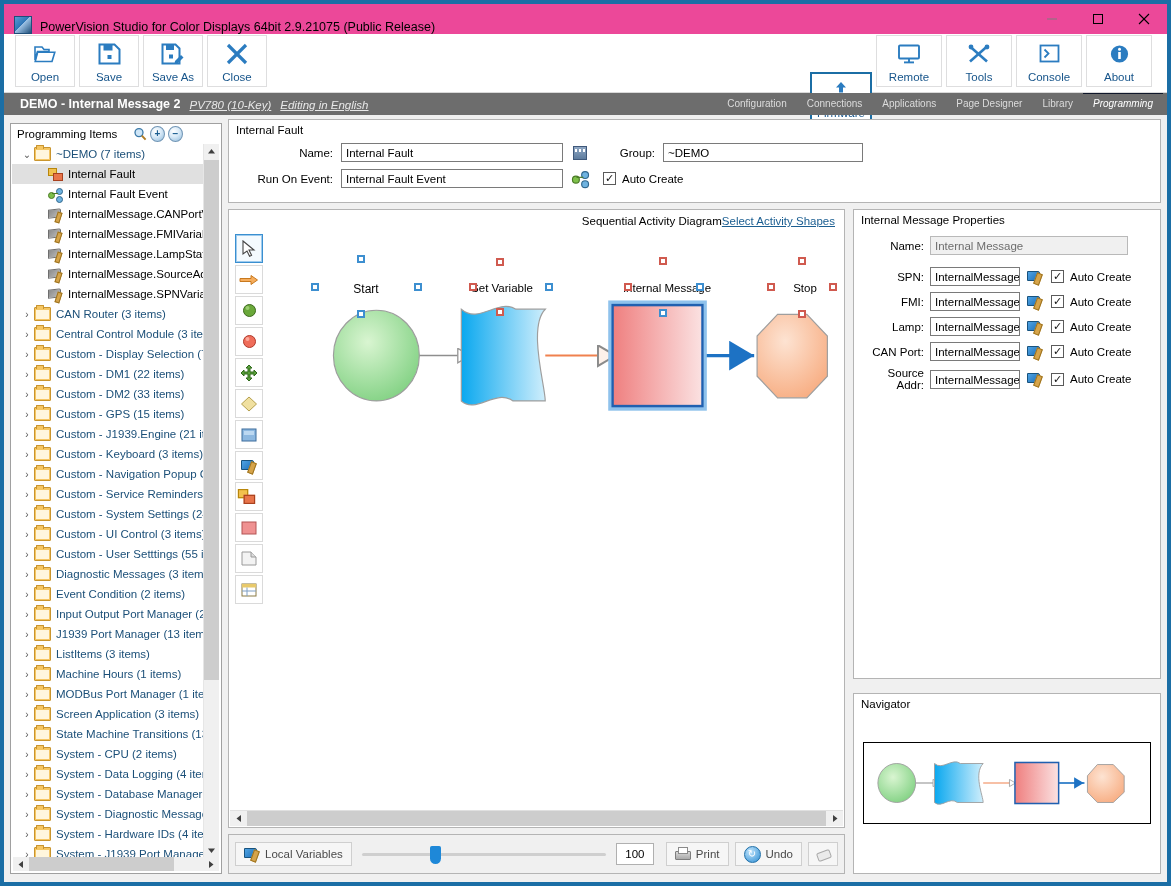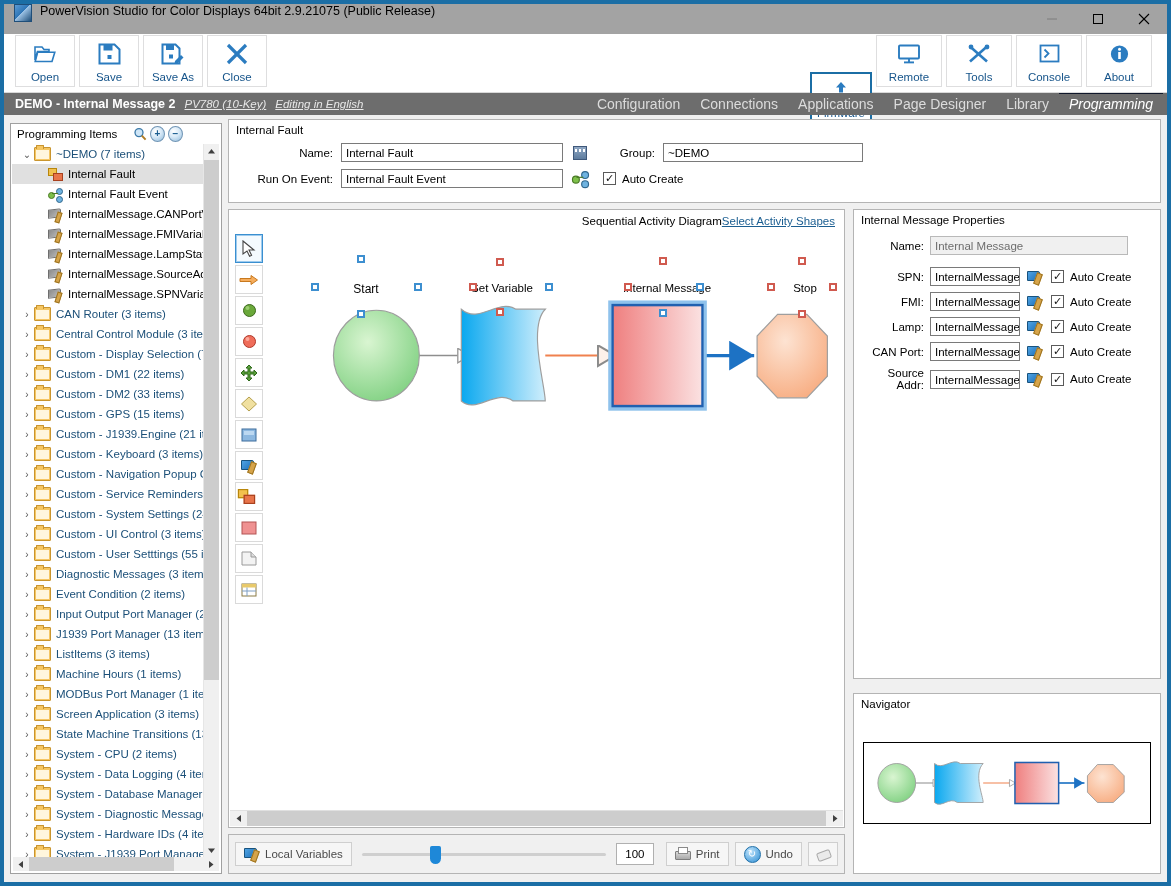--- a/index.html
+++ b/index.html
@@ -11,21 +11,21 @@
   }
   #app{
     position:relative;width:1171px;height:886px;
     box-sizing:border-box;
     border:4px solid #1b6ea5;
     background:#f0f0f0;
   }
 
   
   .titlebar{
-    height:30px;background:#a3a3a3;display:flex;align-items:flex-start;
+    height:30px;background:#ec4899;display:flex;align-items:flex-end;
     position:relative;
   }
   .title-icon{
     width:16px;height:16px;margin-left:10px;margin-right:8px;
     background:linear-gradient(135deg,#5b9bd5 0%,#2e75b6 45%,#9dc3e6 46%,#1f4e79 100%);
     border:1px solid #1f4e79;flex:none;
   }
   .title-text{font-size:12.5px;color:#000;white-space:nowrap;}
   .win-btns{position:absolute;right:0;top:0;height:30px;display:flex;}
   .win-btn{width:46px;height:30px;display:flex;align-items:center;justify-content:center;
@@ -49,27 +49,27 @@
   .rib-btn .lab{font-size:11.5px;color:#16548a;padding-bottom:3px;line-height:12px;}
   .rib-btn.sel .lab{color:#16548a;}
   .rib-group.right .rib-btn{width:66px;}
   .rib-group.right .rib-btn:first-child{width:62px;}
 
   
   .ctxbar{
     height:22px;background:#6d6d6d;color:#fff;display:flex;align-items:center;
     position:relative;font-size:12px;
   }
-  .ctx-left{margin-left:11px;display:flex;align-items:center;white-space:nowrap;}
+  .ctx-left{margin-left:16px;display:flex;align-items:flex-end;white-space:nowrap;}
   .ctx-title{font-weight:bold;font-size:12.5px;}
   .ctx-dev{margin-left:9px;font-style:italic;text-decoration:underline;font-size:11.5px;color:#e8e8e8;}
   .ctx-lang{margin-left:9px;font-style:italic;text-decoration:underline;font-size:11.5px;color:#e8e8e8;}
   .ctx-tabs{position:absolute;right:4px;top:0;height:22px;display:flex;align-items:center;}
   .ctx-tab{
-    padding:0 10px;height:22px;line-height:22px;font-size:14px;color:#dcdcdc;
+    padding:0 10px;height:22px;line-height:22px;font-size:10px;color:#dcdcdc;
     cursor:default;box-sizing:border-box;
   }
   .ctx-tab.active{color:#ffffff;border-top:1px solid #0f172a;line-height:20px;font-style:italic;}
 
   
   .body{position:absolute;left:0;right:0;top:109px;bottom:0;}
 
   
   .tree-panel{
     position:absolute;left:6px;top:10px;width:212px;bottom:8px;

